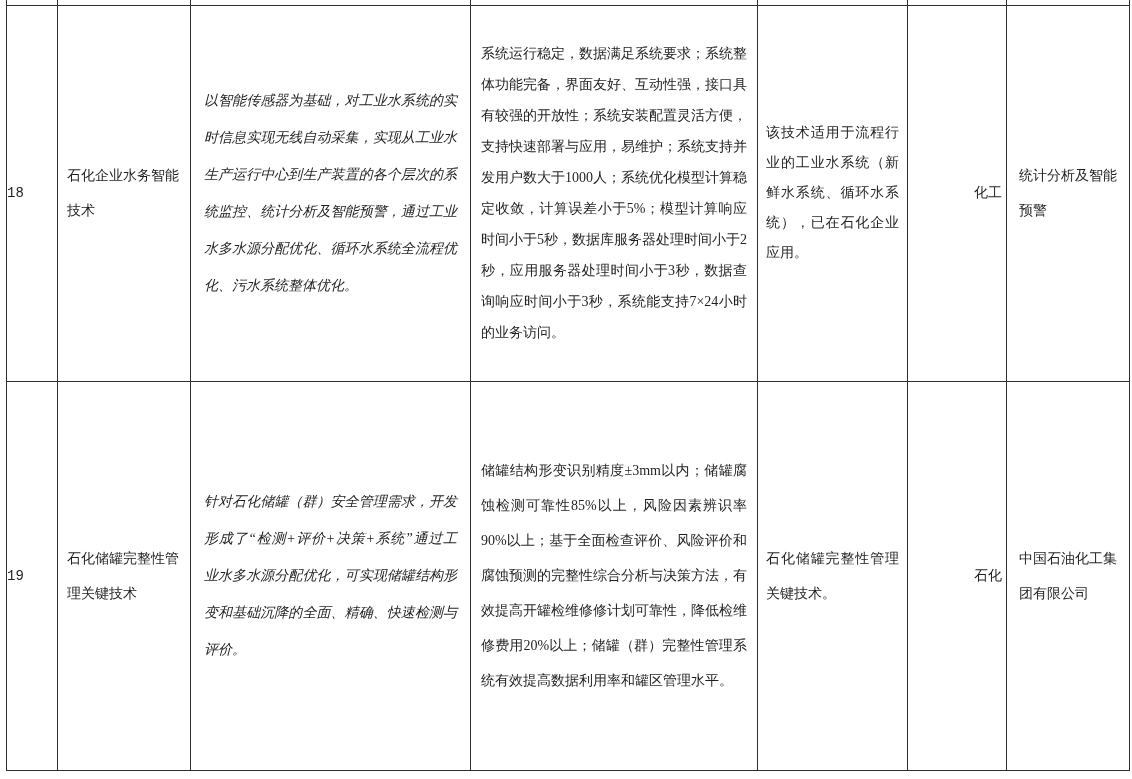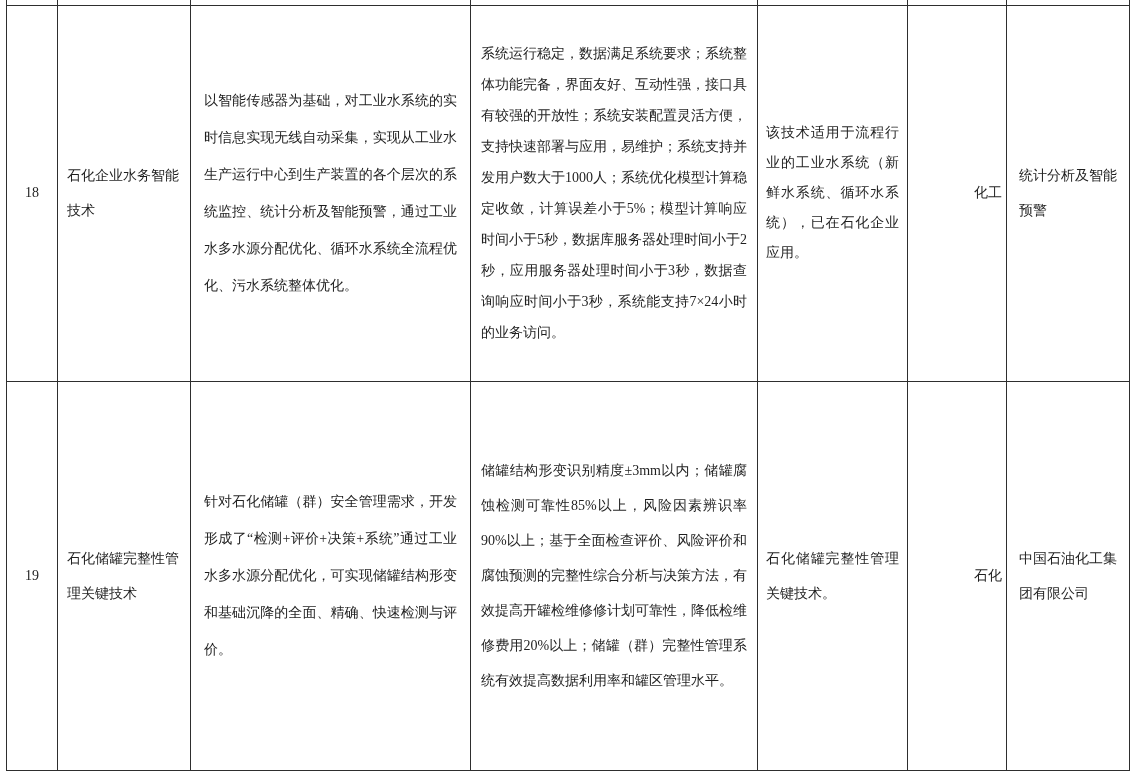--- a/index.html
+++ b/index.html
@@ -31,32 +31,34 @@
     padding: 0;
   }
   tr.stub td {
     height: 5px;
     border-top: none;
   }
   tr.r18 td { height: 376px; }
   tr.r19 td { height: 389px; }
 
   .c-no {
-    text-align: center;
+    text-align: left;
+    font-family: Liberation Mono, monospace;
   }
   .c-name {
     line-height: 35px;
     padding: 0 9px !important;
   }
   .c-desc {
     text-align: justify;
     text-justify: inter-character;
     text-align-last: left;
     line-height: 37px;
     padding: 0 13px !important;
+    font-style: italic;
   }
   .c-ind {
     text-align: justify;
     text-justify: inter-character;
     text-align-last: left;
     padding: 0 10px !important;
   }
   tr.r18 .c-ind { line-height: 31px; }
   tr.r19 .c-ind { line-height: 35px; }
   .c-app {

